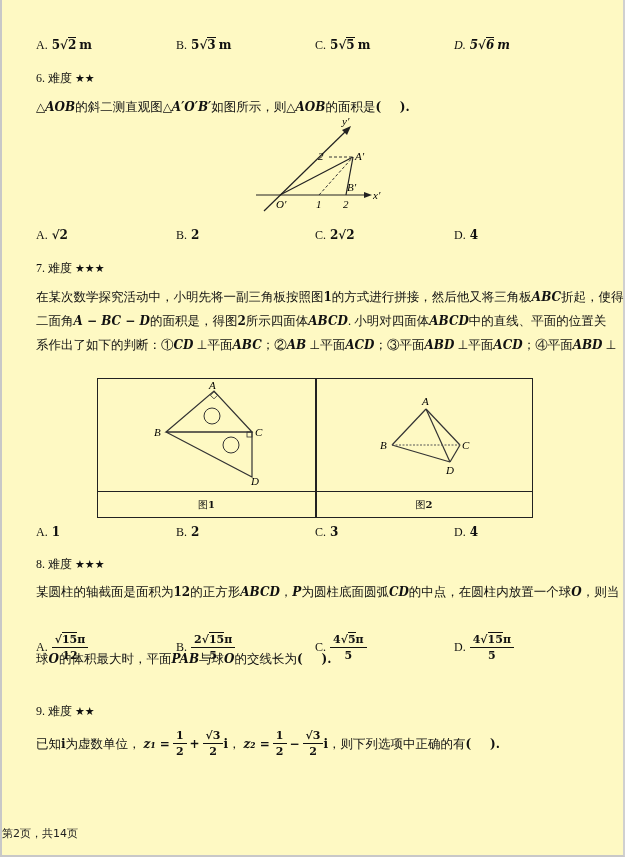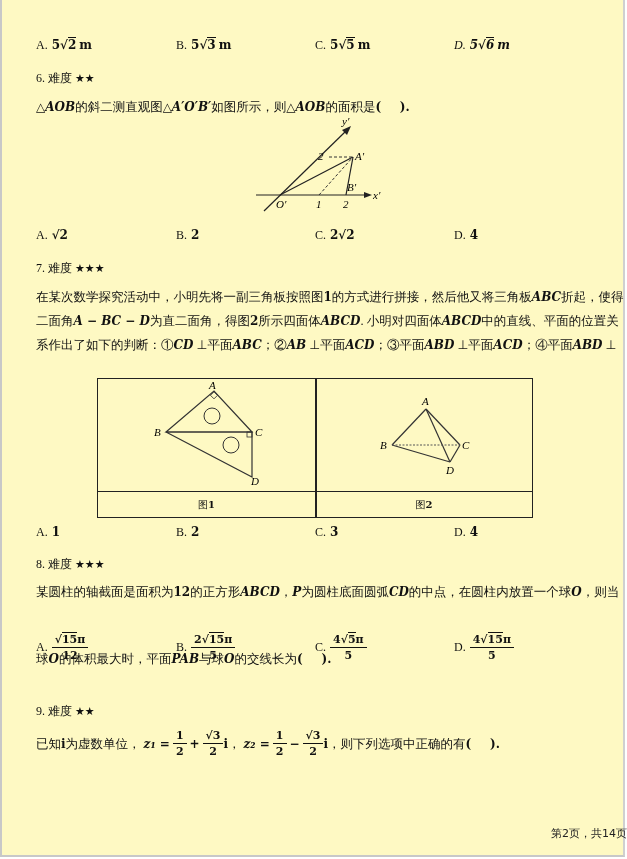--- a/index.html
+++ b/index.html
@@ -20,21 +20,21 @@
   .frac { display: inline-flex; flex-direction: column; align-items: center; vertical-align: middle;
           font-weight: bold; font-family: "DejaVu Serif", serif; font-size: 11px; line-height: 15px; }
   .frac .num { border-bottom: 1.2px solid #111; padding: 0 3px; }
   .frac .den { padding: 0 3px; }
   .table { position: absolute; left: 95px; top: 378px; width: 436px; height: 140px;
            border: 1.5px solid #222; box-sizing: border-box; }
   .table .vline { position: absolute; left: 217px; top: 0; bottom: 0; width: 1.5px; background: #222; }
   .table .hline { position: absolute; left: 0; right: 0; top: 112px; height: 1px; background: #222; }
   .caption { position: absolute; top: 114px; height: 24px; line-height: 24px; text-align: center;
              font-size: 10px; font-family: "Liberation Serif", serif; }
-  .footer { position: absolute; left: 0; width: 625px; top: 826px; text-align: right;
+  .footer { position: absolute; left: 0; width: 625px; top: 826px; text-align: left;
             font-size: 11px; font-family: "DejaVu Sans", sans-serif; color: #222; }
   svg text { font-family: "Liberation Serif", serif; font-style: italic; }
 </style>
 </head>
 <body>
 
 <div class="page">
 
   <div class="abs opt" style="left:34px; top:38px;">
     <span class="lbl">A.</span><span class="b">5</span><span class="b">√</span><span class="b rad" style="border-top:1.5px solid #111;">2</span> <span class="b">m</span>
@@ -98,21 +98,21 @@
 
   <div class="abs qhead" style="left:34px; top:260px;">
     <span>7.</span>
     <span>难度</span><span class="stars">★★★</span>
   </div>
 
   <div class="abs para" style="left:34px; top:284px;">
     <span>在某次数学探究活动中，小明先将一副三角板按照图</span><span class="b">1</span><span>的方式进行拼接，然后他又将三角板</span><span class="bi">ABC</span><span>折起，使得</span>
   </div>
   <div class="abs para" style="left:34px; top:308px;">
-    <span>二面角</span><span class="bi">A − BC − D</span><span>为直二面角，得图</span><span class="b">2</span><span>所示四面体</span><span class="bi">ABCD</span><span>. 小明对四面体</span><span class="bi">ABCD</span><span>中的直线、平面的位置关</span>
+    <span>二面角</span><span class="bi">A − BC − D</span><span>的面积是，得图</span><span class="b">2</span><span>所示四面体</span><span class="bi">ABCD</span><span>. 小明对四面体</span><span class="bi">ABCD</span><span>中的直线、平面的位置关</span>
   </div>
   <div class="abs para" style="left:34px; top:332px;">
     <span>系作出了如下的判断：①</span><span class="bi">CD</span><span> ⊥平面</span><span class="bi">ABC</span><span>；②</span><span class="bi">AB</span><span> ⊥平面</span><span class="bi">ACD</span><span>；③平面</span><span class="bi">ABD</span><span> ⊥平面</span><span class="bi">ACD</span><span>；④平面</span><span class="bi">ABD</span><span> ⊥</span>
   </div>
 
   <div class="table">
     <div class="vline"></div>
     <div class="hline"></div>
 
     <svg class="abs" style="left:50px; top:0px;" width="140" height="112" viewBox="0 0 140 112">

